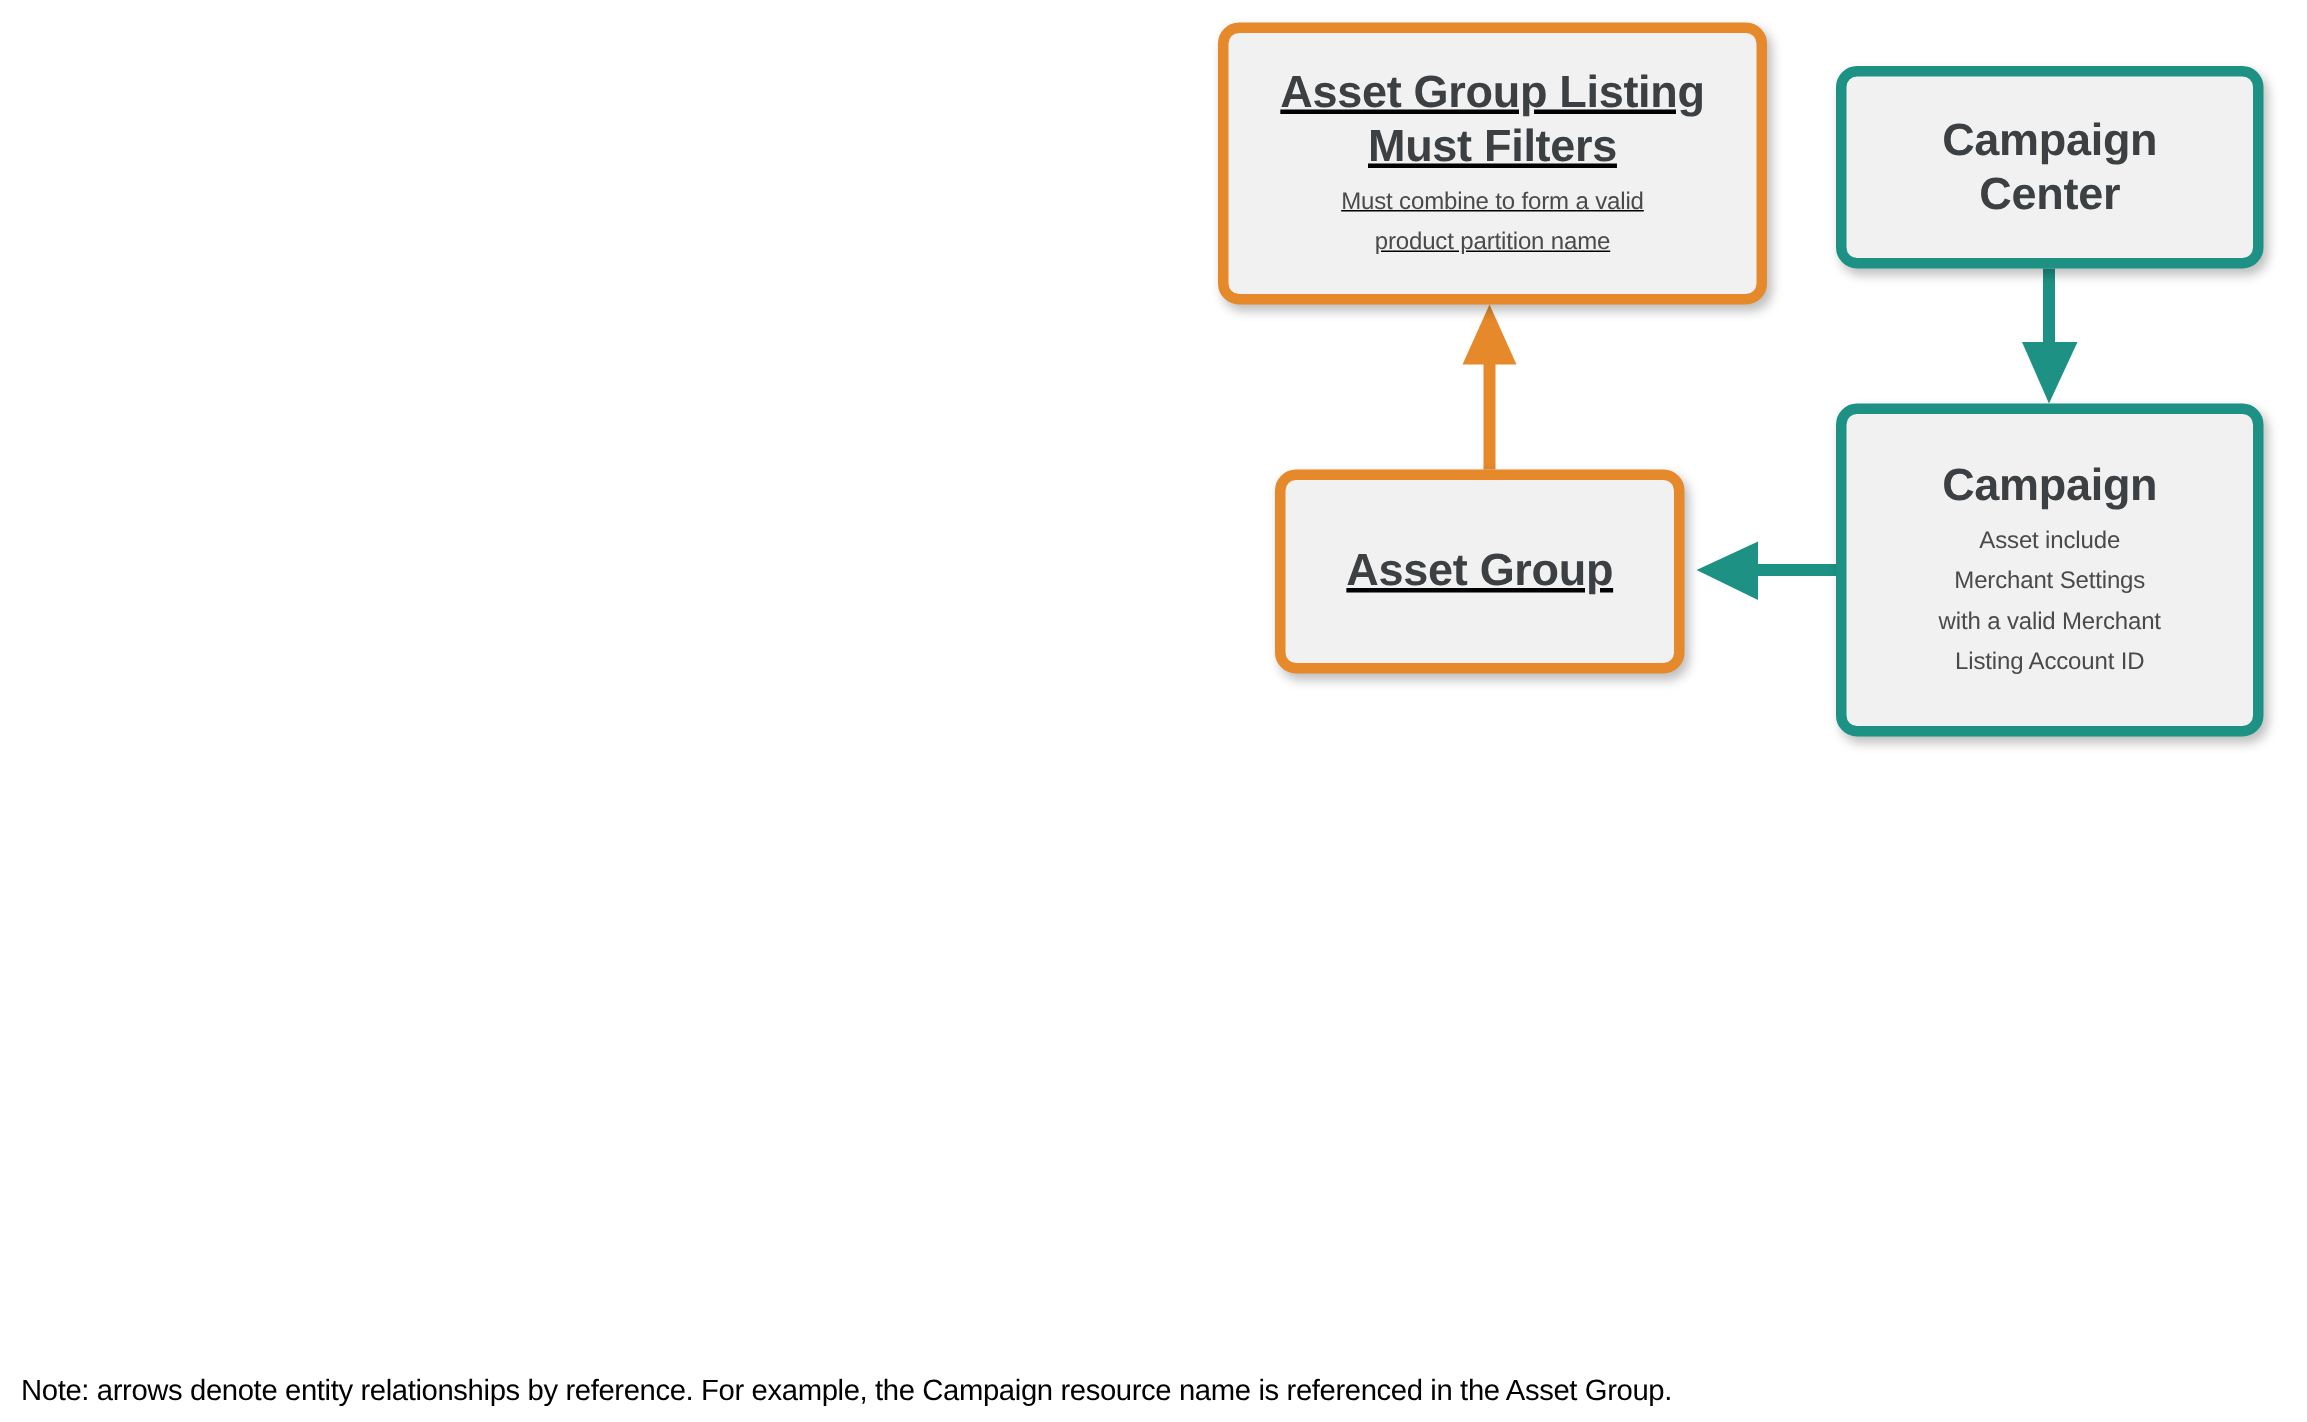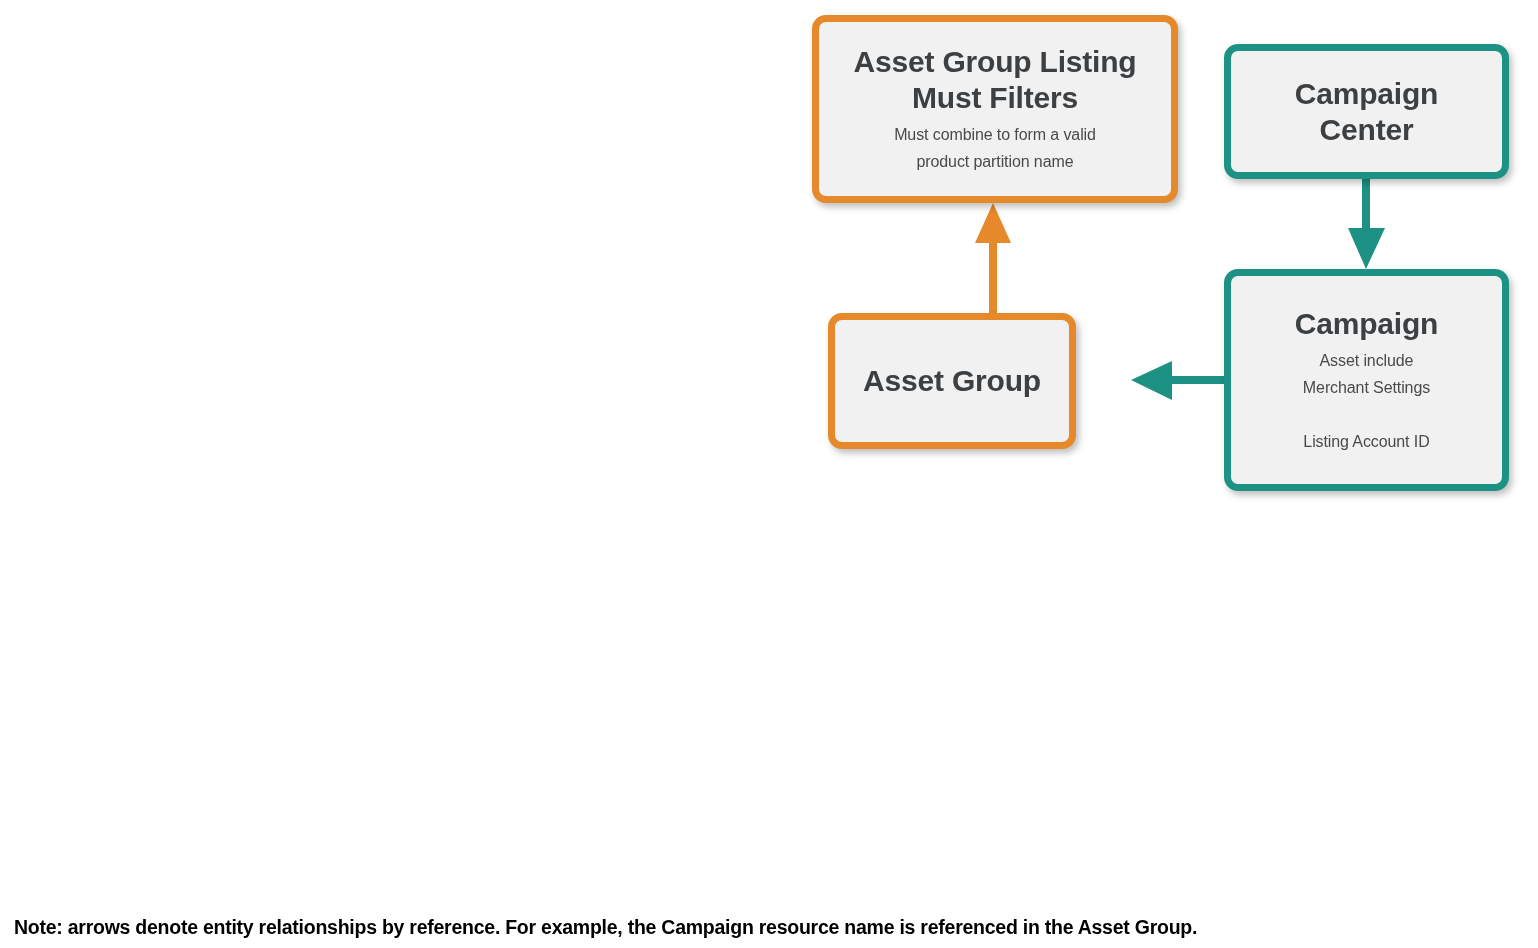--- a/index.html
+++ b/index.html
@@ -41,21 +41,21 @@
     border-width: 7px;
     border-radius: 14px;
     box-shadow: 3px 4px 7px rgba(0,0,0,0.26);
     display: flex;
     flex-direction: column;
     align-items: center;
     justify-content: center;
     text-align: center;
     padding: 4px 10px;
   }
-  .node.orange { border-color: #e5892b; }
+  .node.orange { border-color: #e5892b; text-decoration: underline; }
   .node.teal   { border-color: #1d9284; }
 
   .node-title {
     color: #3c4043;
     font-weight: bold;
     font-size: 30px;
     line-height: 36px;
     letter-spacing: -0.2px;
   }
   .node-desc {
@@ -63,30 +63,30 @@
     font-weight: normal;
     font-size: 16px;
     line-height: 27px;
     margin-top: 5px;
     letter-spacing: -0.1px;
   }
 
   
   #node-aglgf    { left: 812px;  top: 15px;  width: 366px; height: 188px; }
   #node-budget   { left: 1224px; top: 44px;  width: 285px; height: 135px; }
-  #node-asset    { left: 828px;  top: 313px; width: 248px; height: 136px; }
+  #node-asset    { left: 850px;  top: 313px; width: 273px; height: 136px; }
   #node-campaign { left: 1224px; top: 269px; width: 285px; height: 222px; }
 
   
   #note {
     position: absolute;
     left: 14px;
     top: 916px;
     font-size: 19.5px;
-    font-weight: bold;
+    font-weight: normal;
     color: #000000;
     letter-spacing: -0.25px;
     white-space: nowrap;
   }
 </style>
 </head>
 <body>
 
 <div id="canvas">
 
@@ -132,20 +132,20 @@
     </div>
   </div>
 
   <div class="node teal" id="node-campaign">
     <div class="node-title">
       <span>Campaign</span>
     </div>
     <div class="node-desc">
       <span>Asset include</span><br>
       <span>Merchant Settings</span><br>
-      <br>
+      <span>with a valid Merchant</span><br>
       <span>Listing Account ID</span>
     </div>
   </div>
 
   <div id="note">Note: arrows denote entity relationships by reference. For example, the Campaign resource name is referenced in the Asset Group.</div>
 
 </div>
 
 </body></html>

